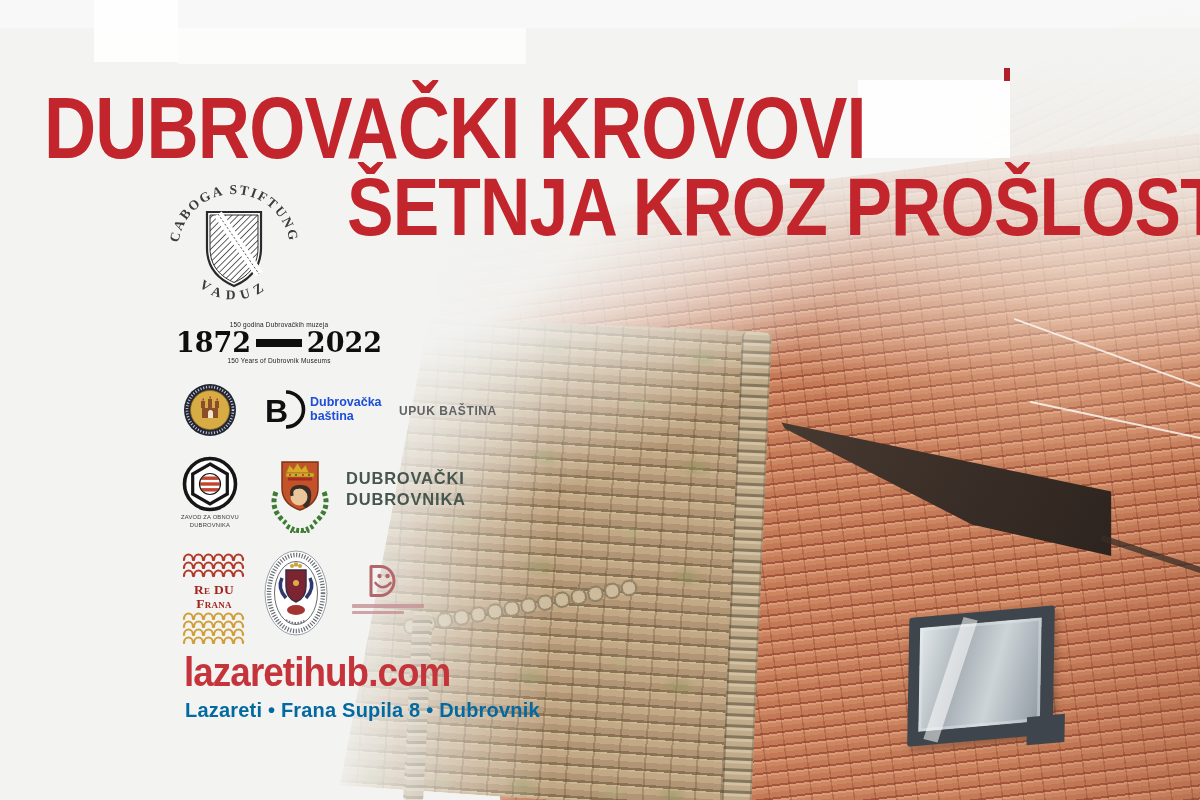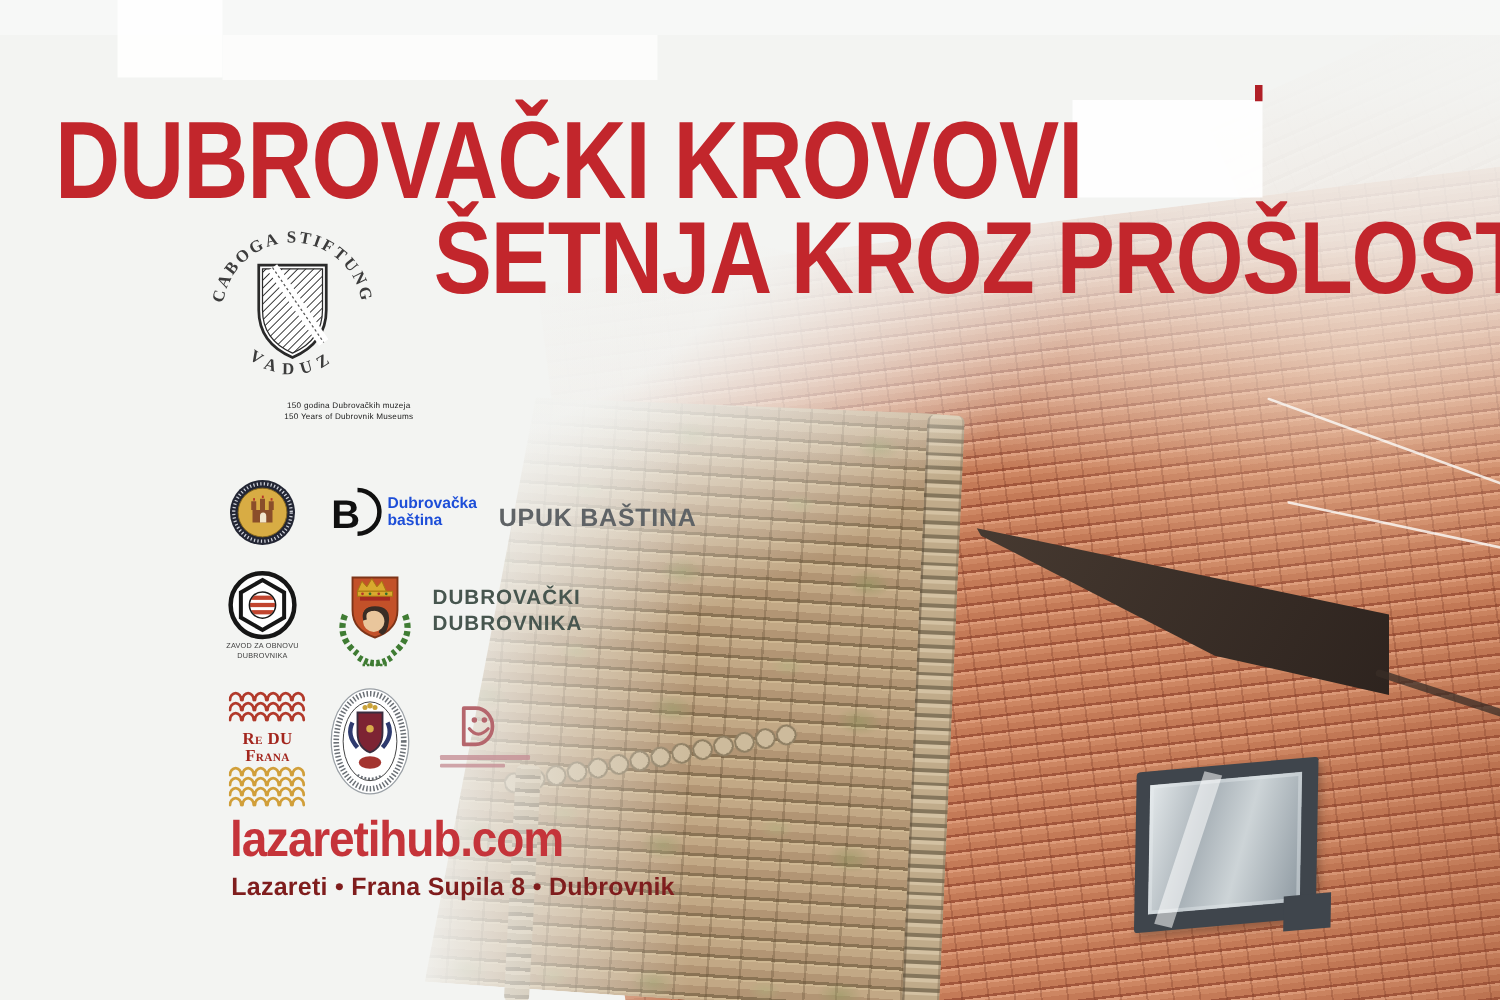--- a/index.html
+++ b/index.html
@@ -72,37 +72,37 @@
   #patch-c{left:858px;top:80px;width:152px;height:78px;opacity:.9;}
   #red-mark{left:1004px;top:68px;width:6px;height:13px;background:#b01f26;z-index:9;}
 
   
   #title{left:44px;top:84px;z-index:10;font-size:88px;font-weight:bold;color:#c2262c;
     letter-spacing:-1px;white-space:nowrap;transform:scaleX(.82);transform-origin:0 0;line-height:1;}
   #subtitle{left:347px;top:166px;z-index:10;font-size:82px;font-weight:bold;color:#c2262c;
     letter-spacing:-1px;white-space:nowrap;transform:scaleX(.85);transform-origin:0 0;line-height:1;}
   #website{left:184px;top:652px;z-index:10;font-size:40px;font-weight:bold;color:#c5343a;
     letter-spacing:-1px;transform:scaleX(.92);transform-origin:0 0;line-height:1;}
-  #address{left:185px;top:700px;z-index:10;font-size:20px;font-weight:bold;color:#7f1d1d;letter-spacing:.2px;line-height:1;}
+  #address{left:185px;top:700px;z-index:10;font-size:20px;font-weight:bold;color:#0369a1;letter-spacing:.2px;line-height:1;}
 
   
   #caboga{left:158px;top:174px;width:152px;height:152px;z-index:10;}
 
   
   #anniv{left:176px;top:320px;width:206px;z-index:10;}
   .anniv-cap{font-size:6.5px;color:#1a1a1a;text-align:center;letter-spacing:.2px;line-height:1.4;}
   .anniv-mid{display:flex;align-items:center;gap:5px;}
   .year{font-family:"DejaVu Serif",serif;font-weight:bold;font-size:27px;color:#0e0e0e;line-height:1;}
   .bar{flex:1;height:8px;background:#0e0e0e;}
 
   
   #seal{left:184px;top:384px;z-index:10;}
   #bastina-logo{left:262px;top:388px;z-index:10;}
   #bastina-text{left:310px;top:395px;z-index:10;font-size:12.5px;font-weight:bold;color:#1d4ed8;line-height:1.15;}
-  #upuk{left:399px;top:404px;z-index:10;font-size:20px;font-weight:bold;color:#5f6366;letter-spacing:.6px;}
+  #upuk{left:399px;top:404px;z-index:10;font-size:12px;font-weight:bold;color:#5f6366;letter-spacing:.6px;}
   #zavod{left:182px;top:456px;z-index:10;}
   #zavod-text{left:174px;top:514px;width:72px;z-index:10;font-size:5.8px;color:#3c3c3c;text-align:center;line-height:1.3;letter-spacing:.2px;}
   #crest{left:266px;top:456px;z-index:10;}
   #franjevacki{left:346px;top:468px;z-index:10;font-size:16.5px;font-weight:bold;color:#47564f;letter-spacing:.8px;line-height:1.3;}
   #redutile{left:183px;top:552px;width:62px;z-index:10;text-align:center;}
   #redutile-text{font-family:"Liberation Serif",serif;font-variant:small-caps;font-weight:bold;
     font-size:13.5px;color:#a3261e;letter-spacing:.3px;line-height:1;margin:1px 0;}
   #oval-seal{left:262px;top:548px;z-index:10;}
   #smiley{left:362px;top:562px;z-index:10;}
   #smiley-microtext{left:352px;top:604px;z-index:10;}
@@ -162,20 +162,25 @@
       </text>
       <path d="M49,38 h54 v36 c0,21 -13,32 -27,38 c-14,-6 -27,-17 -27,-38 z" fill="#ffffff" stroke="#2a2a2a" stroke-width="2.2"></path>
       <path d="M52,41 h48 v33 c0,19 -11.5,29 -24,34.5 c-12.5,-5.5 -24,-15.5 -24,-34.5 z" fill="url(#hatchD)" stroke="#2a2a2a" stroke-width="1"></path>
       <line x1="60" y1="40" x2="101" y2="100" stroke="#ffffff" stroke-width="9"></line>
       <line x1="60" y1="40" x2="101" y2="100" stroke="#555555" stroke-width="1" stroke-dasharray="2 2"></line>
     </svg>
   </div>
 
   <div class="abs" id="anniv">
     <div class="anniv-cap">150 godina Dubrovačkih muzeja</div>
+    <div class="anniv-mid">
+      <span class="year">1872</span>
+      <span class="bar"></span>
+      <span class="year">2022</span>
+    </div>
     <div class="anniv-cap">150 Years of Dubrovnik Museums</div>
   </div>
 
   <div class="abs" id="seal">
     <svg width="52" height="52" viewBox="0 0 52 52">
       <circle cx="26" cy="26" r="26" fill="#232634"></circle>
       <circle cx="26" cy="26" r="23" fill="none" stroke="#cfd2da" stroke-width="2.6" stroke-dasharray="1 1.8"></circle>
       <circle cx="26" cy="26" r="19.5" fill="#d8ac44" stroke="#8a6a1e" stroke-width="0.8"></circle>
       <rect x="18" y="24" width="16" height="10" fill="#8a4e2a"></rect>
       <rect x="17" y="17" width="4" height="7" fill="#8a4e2a"></rect>

